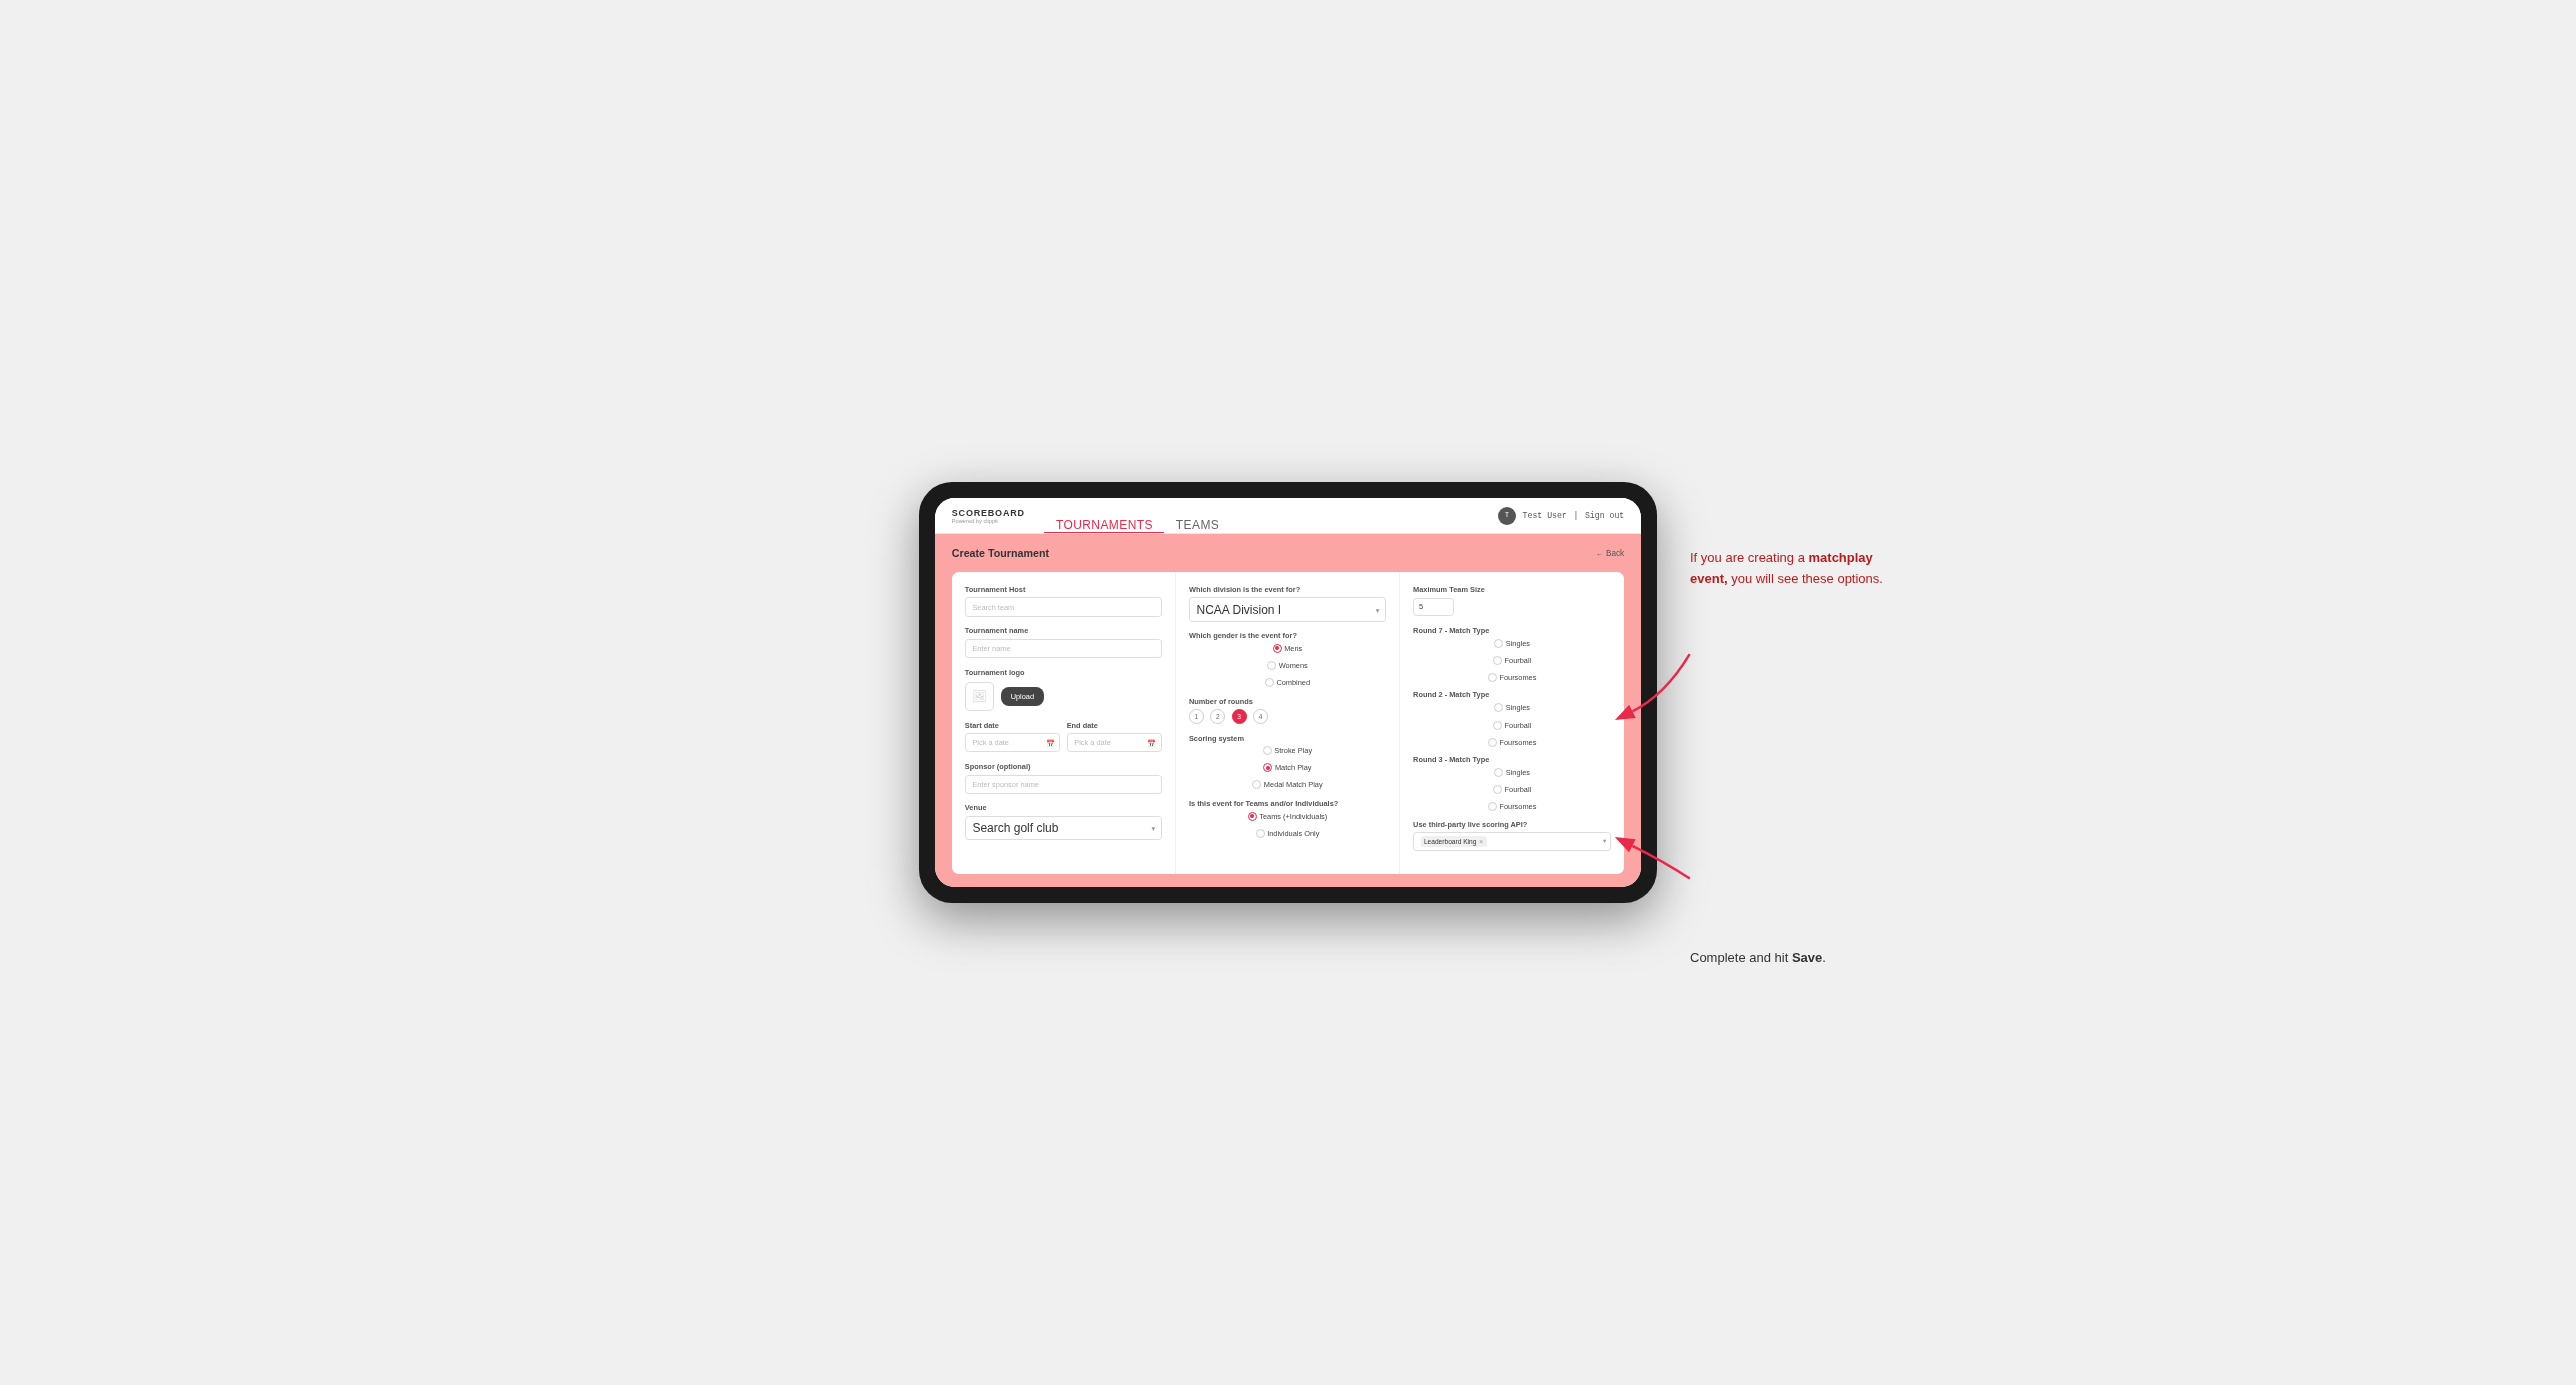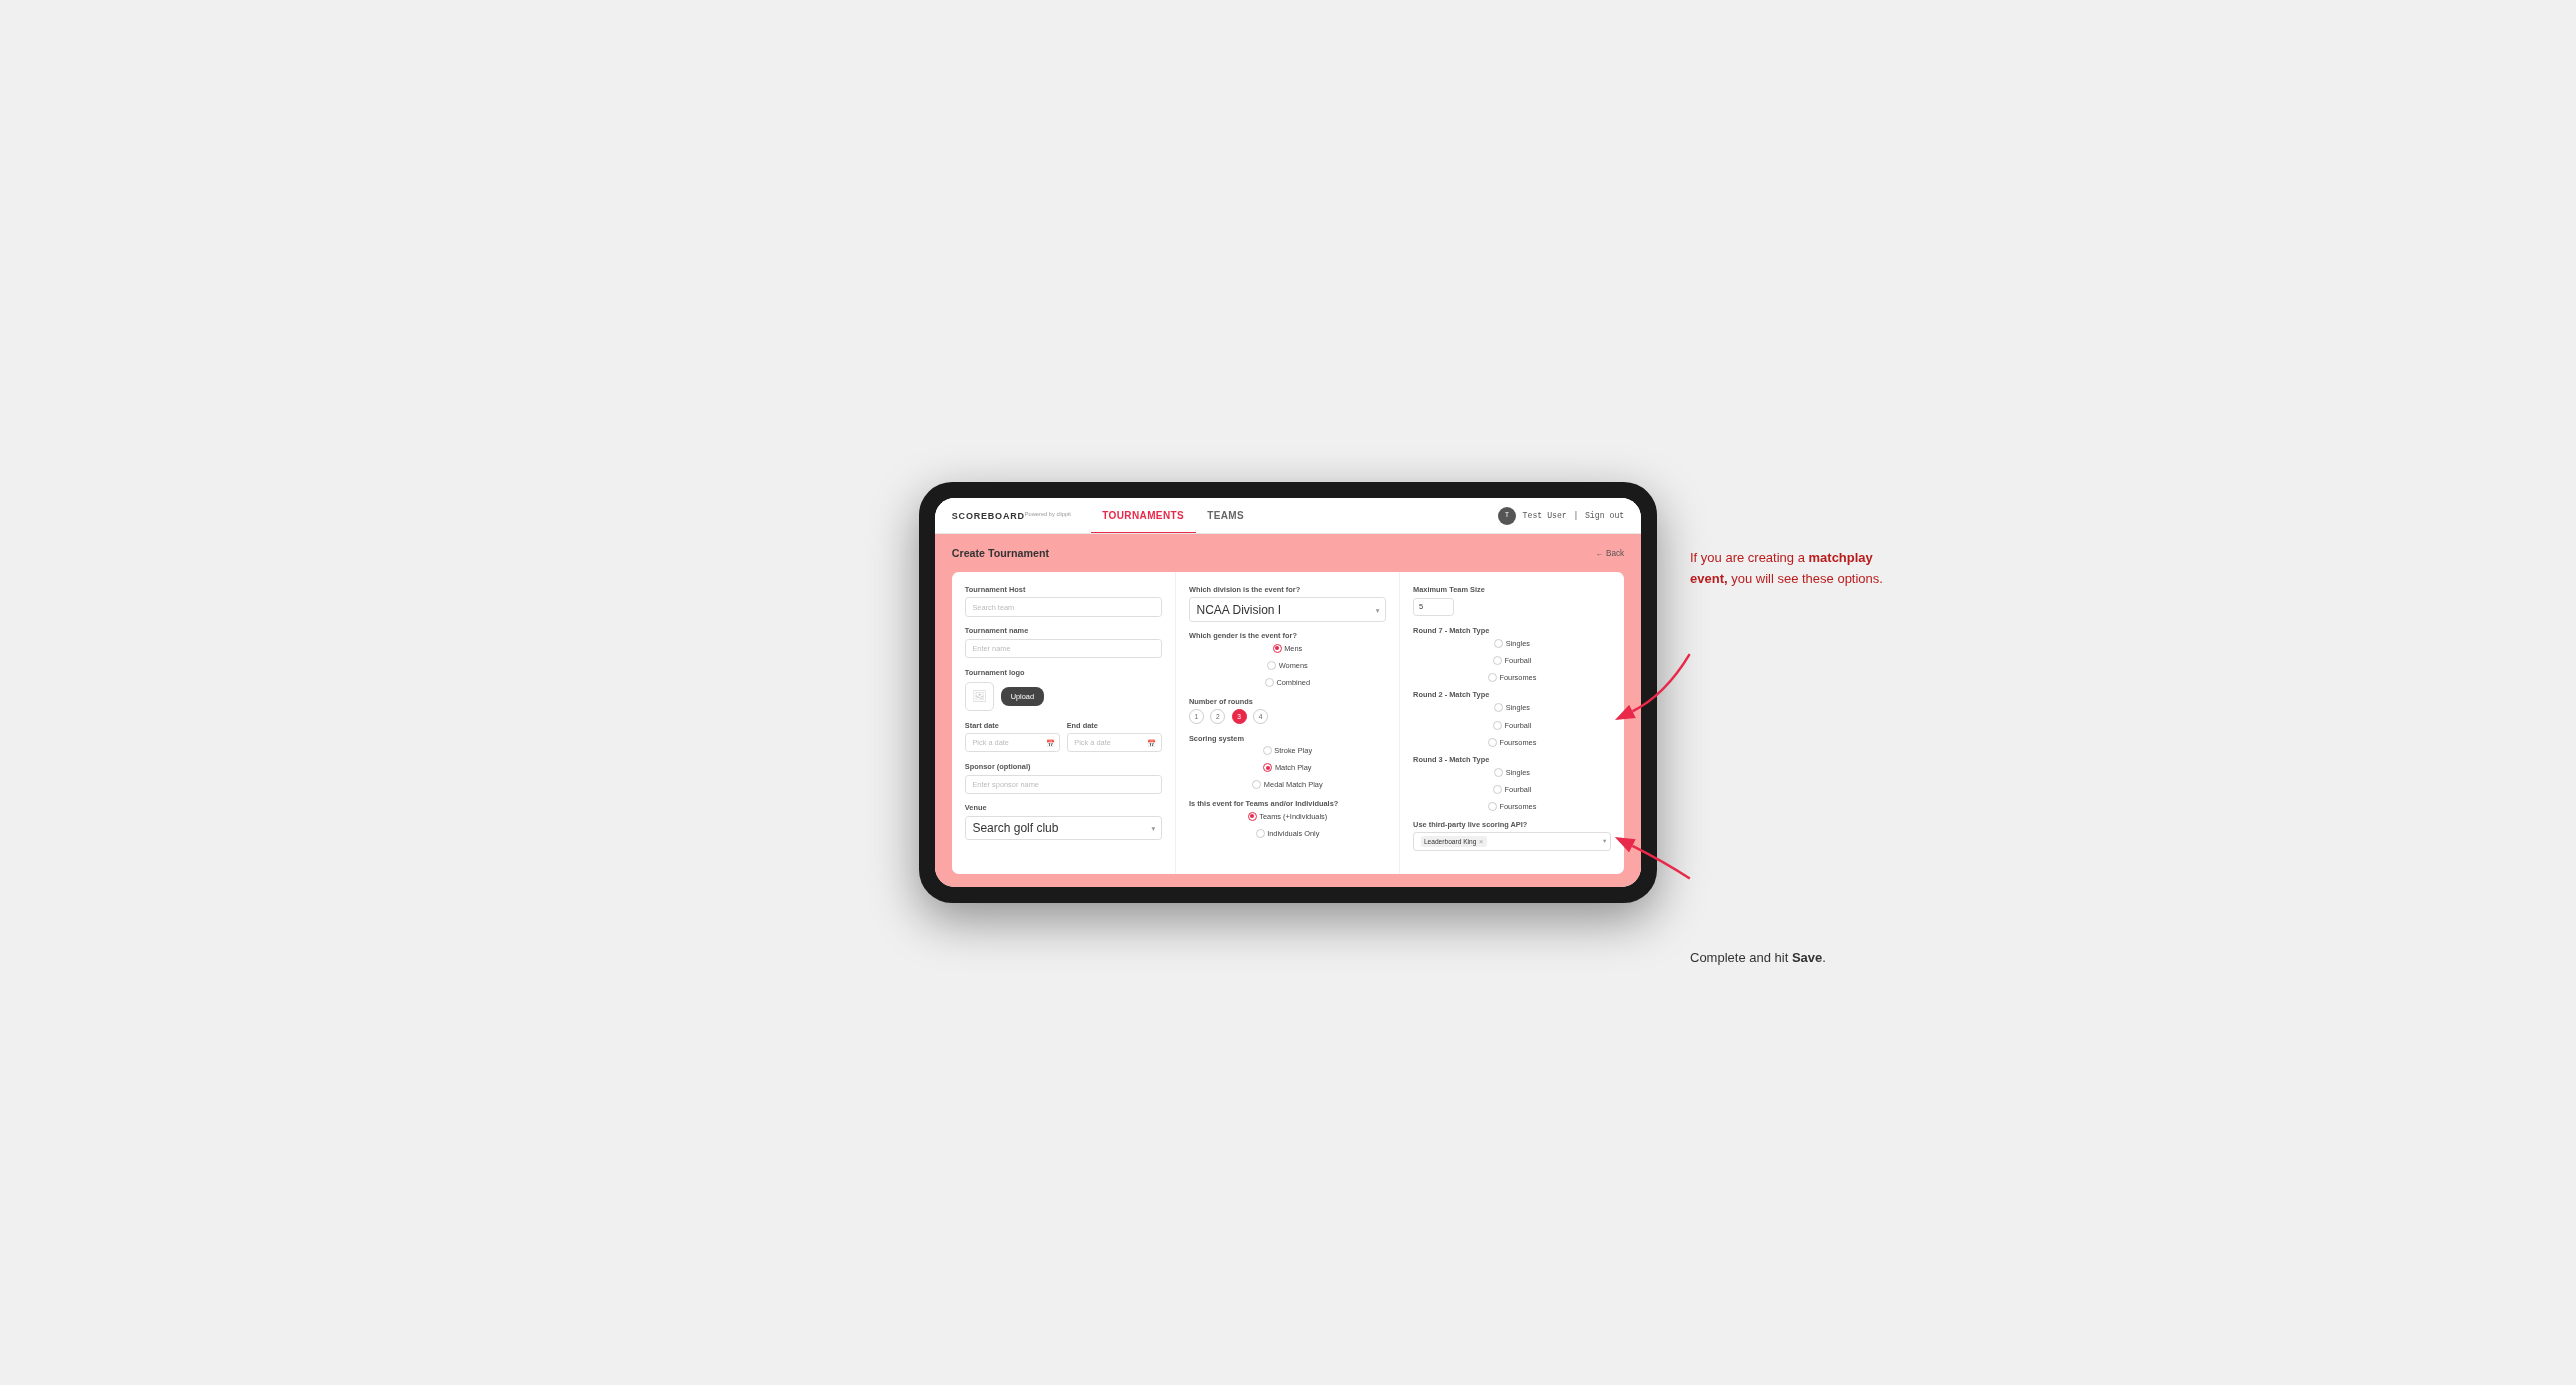--- a/index.html
+++ b/index.html
@@ -38,21 +38,21 @@
       background: #fff;
       border-bottom: 0.8px solid #e8e8e8;
       display: flex;
       align-items: center;
       padding: 0 16.4px;
       height: 36px;
     }
 
     .nav-logo {
       display: flex;
-      flex-direction: row;
+      flex-direction: column;
       margin-right: 19.7px;
     }
 
     .nav-logo-title {
       font-size: 9px;
       font-weight: 800;
       letter-spacing: 0.8px;
       color: #333;
     }
 
@@ -62,27 +62,27 @@
     }
 
     .nav-tabs {
       display: flex;
       gap: 0;
       height: 100%;
     }
 
     .nav-tab {
       padding: 0 11.5px;
-      font-size: 10px;
-      font-weight: 700;
+      font-size: 12px;
+      font-weight: 400;
       color: #666;
       cursor: pointer;
       border-bottom: 1.6px solid transparent;
       display: flex;
-      align-items: center;
+      align-items: flex-end;
       height: 100%;
       text-transform: uppercase;
       letter-spacing: 0.4px;
     }
 
     .nav-tab.active {
       color: #e8294a;
       border-bottom: 1.6px solid #e8294a;
     }
 

